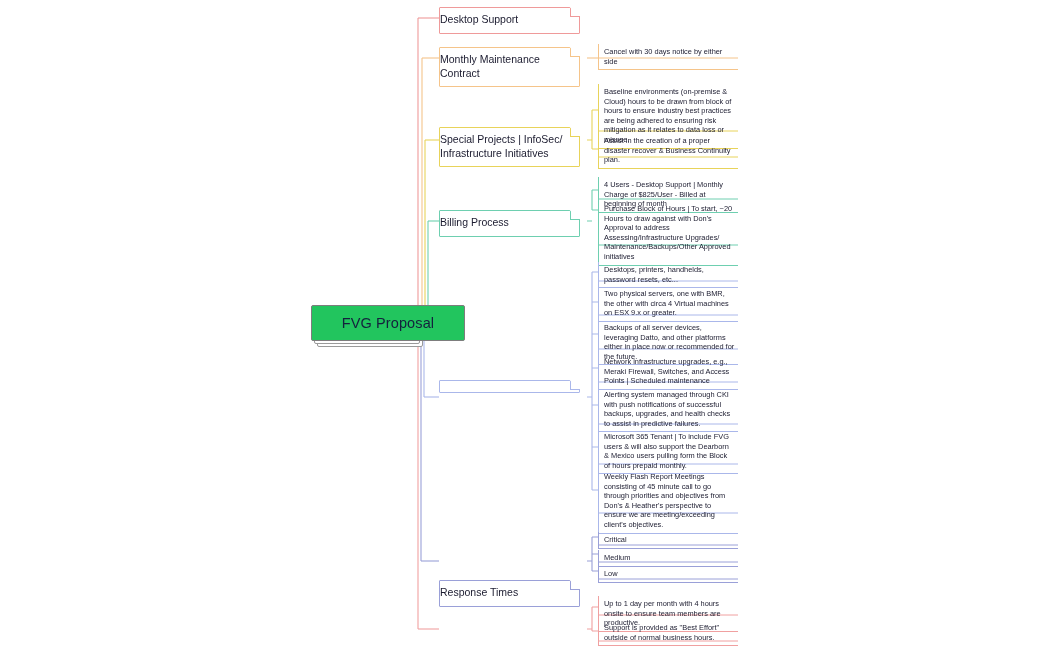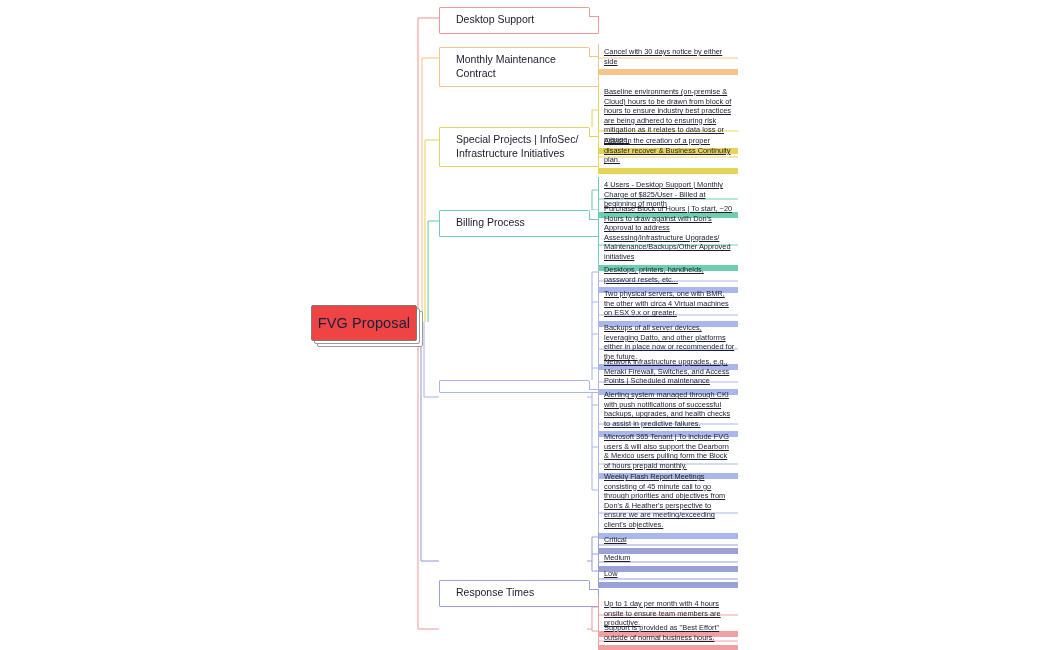--- a/index.html
+++ b/index.html
@@ -15,35 +15,35 @@
 
   
   .root-wrap{position:absolute;left:311px;top:305px;}
   .root-stack3,.root-stack2{
     position:absolute;border:1px solid #9a9a9a;background:#ffffff;
     width:104px;height:34px;border-radius:2px;
   }
   .root-stack3{left:6px;top:6px;}
   .root-stack2{left:3px;top:3px;}
   .root-box{
-    position:relative;border:1px solid #7d7d7d;background:#ef4444;
+    position:relative;border:1px solid #7d7d7d;background:#22c55e;
     width:104px;height:34px;border-radius:2px;
     display:flex;align-items:center;justify-content:center;
     font-size:14.5px;color:#14213d;letter-spacing:.1px;white-space:nowrap;
-    padding:0 0;box-sizing:content-box;
+    padding:0 24px;box-sizing:content-box;
   }
 
   
   .topic{
     position:absolute;
-    width:160px;
+    width:141px;
     box-sizing:border-box;
     background:#ffffff;
     border:1px solid #cccccc;
-    padding:5px 8px 6px 16px;
+    padding:5px 8px 6px 0;
     font-size:10.5px;
     line-height:13.5px;
     color:#1b1b2f;
     border-radius:1px;
   }
   .topic .fold{
     position:absolute;right:-1px;top:-1px;
     width:9px;height:9px;
     border-left:1px solid #cccccc;
     border-bottom:1px solid #cccccc;
@@ -58,22 +58,21 @@
   
   .leaf{
     position:absolute;
     width:140px;
     box-sizing:border-box;
     font-size:7.4px;
     line-height:9.6px;
     color:#1b1b2f;
     padding:3px 3px 3px 5px;
     border-left:1px solid #cccccc;
-    border-bottom:6px solid #22c55e;
-    text-decoration:underline;
+    border-bottom:1px solid #22c55e;
   }
 
   
   .c-salmon{border-color:#ef9a9a;}
   .c-salmon .fold{border-left-color:#ef9a9a;border-bottom-color:#ef9a9a;}
   .c-peach{border-color:#f5c48a;}
   .c-peach .fold{border-left-color:#f5c48a;border-bottom-color:#f5c48a;}
   .c-yellow{border-color:#e8d35a;}
   .c-yellow .fold{border-left-color:#e8d35a;border-bottom-color:#e8d35a;}
   .c-mint{border-color:#6ecfb0;}

